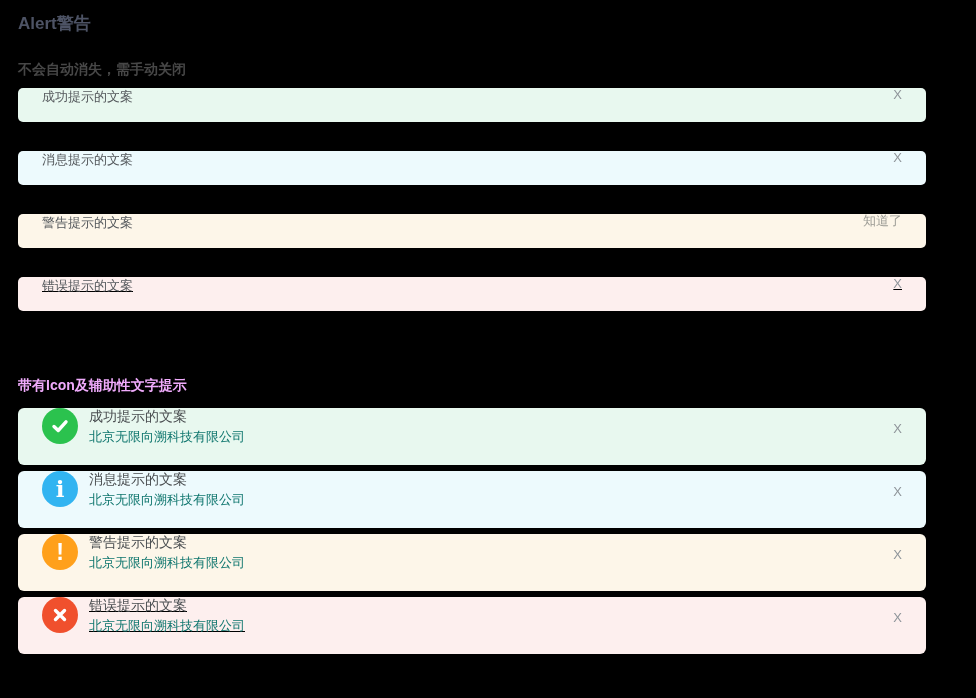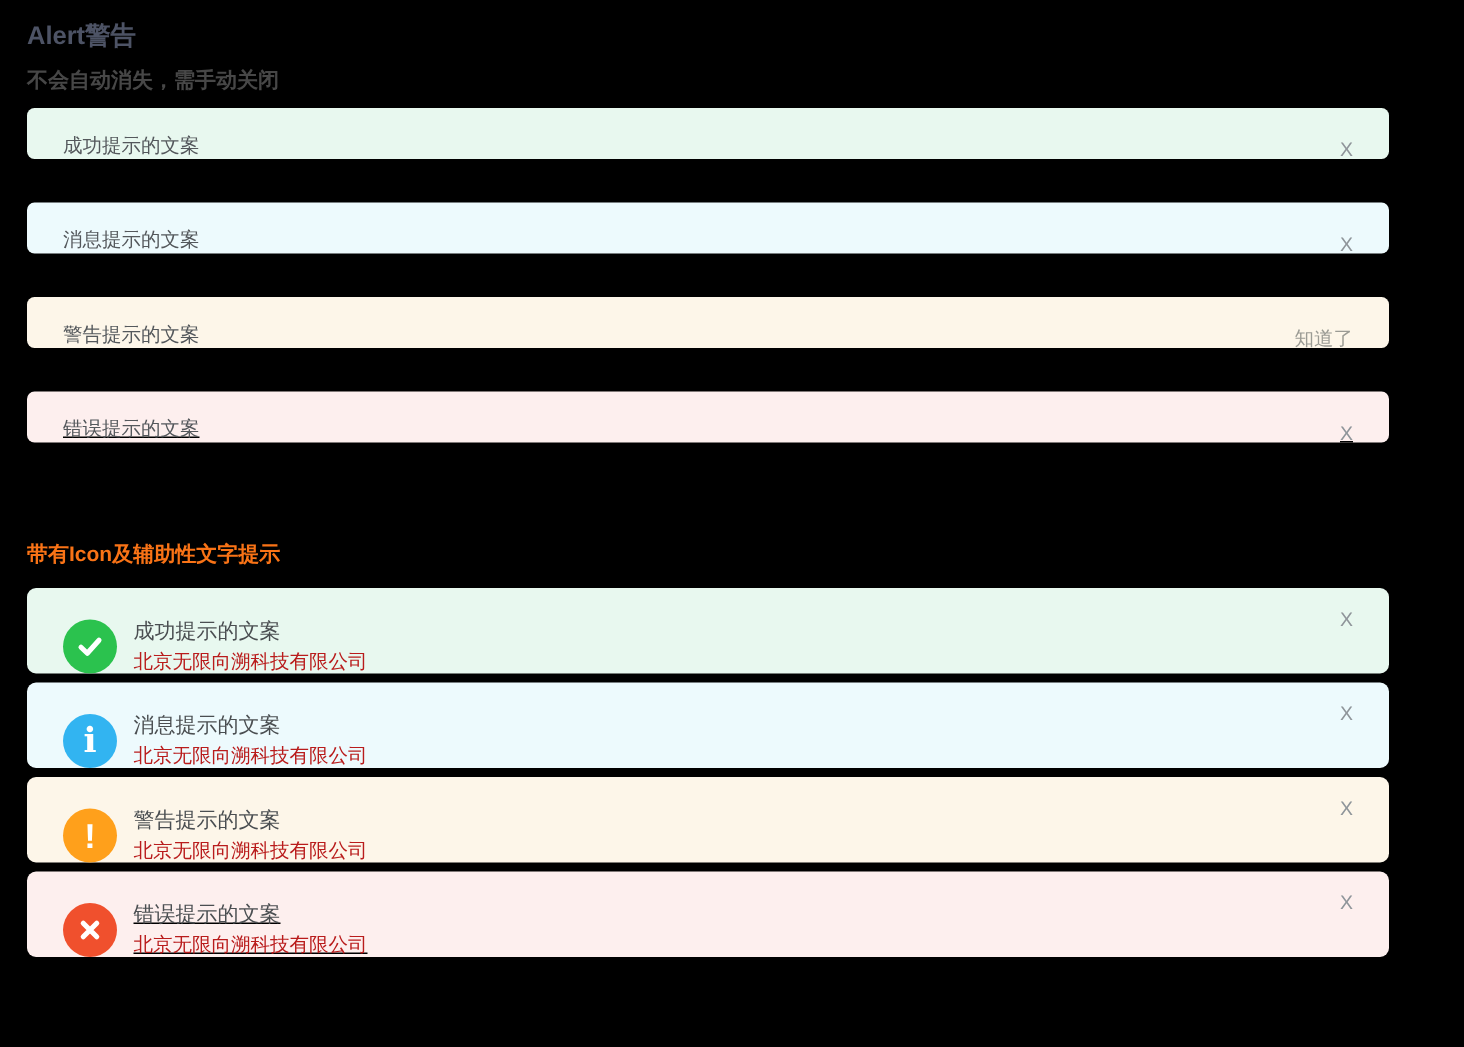--- a/index.html
+++ b/index.html
@@ -21,31 +21,31 @@
     font-size: 17px;
     line-height: 18px;
     font-weight: 600;
     color: #4d5365;
   }
   .section-heading {
     font-size: 14px;
     line-height: 17px;
     font-weight: 600;
   }
-  .section-heading.neutral { color: #474747; margin-top: 12px; }
-  .section-heading.slate   { color: #f97316; margin-top: 66px; }
+  .section-heading.neutral { color: #474747; margin-top: 28px; }
+  .section-heading.slate   { color: #f0abfc; margin-top: 66px; }
 
   .alerts-simple { margin-top: 10px; }
   .alerts-icon   { margin-top: 14px; }
 
   .alert {
     width: 908px;
     border-radius: 5px;
     display: flex;
-    align-items: flex-end;
+    align-items: flex-start;
     position: relative;
   }
   .alert.simple { height: 34px; padding: 0 24px; margin-bottom: 29px; }
   .alert.rich   { height: 57px; padding: 0 24px; margin-bottom: 6px; border-radius: 6px; }
 
   .alert.success { background: #e8f8ef; }
   .alert.info    { background: #edfafd; }
   .alert.warning { background: #fdf6e9; }
   .alert.error   { background: #fdefee; text-decoration: underline; }
 
@@ -102,21 +102,21 @@
   }
   .icon-glyph-text.serif { font-family: "DejaVu Serif", serif; margin-top: -1px; }
   .alert-body { display: flex; flex-direction: column; justify-content: center; }
   .alert-title {
     font-size: 14px;
     color: #4a4e51;
     line-height: 17px;
   }
   .alert-desc {
     font-size: 13px;
-    color: #b91c1c;
+    color: #0f766e;
     line-height: 16px;
     margin-top: 4px;
   }
 </style>
 </head>
 <body>
 
 <div class="page">
 
   <h1 class="page-title">Alert警告</h1>

